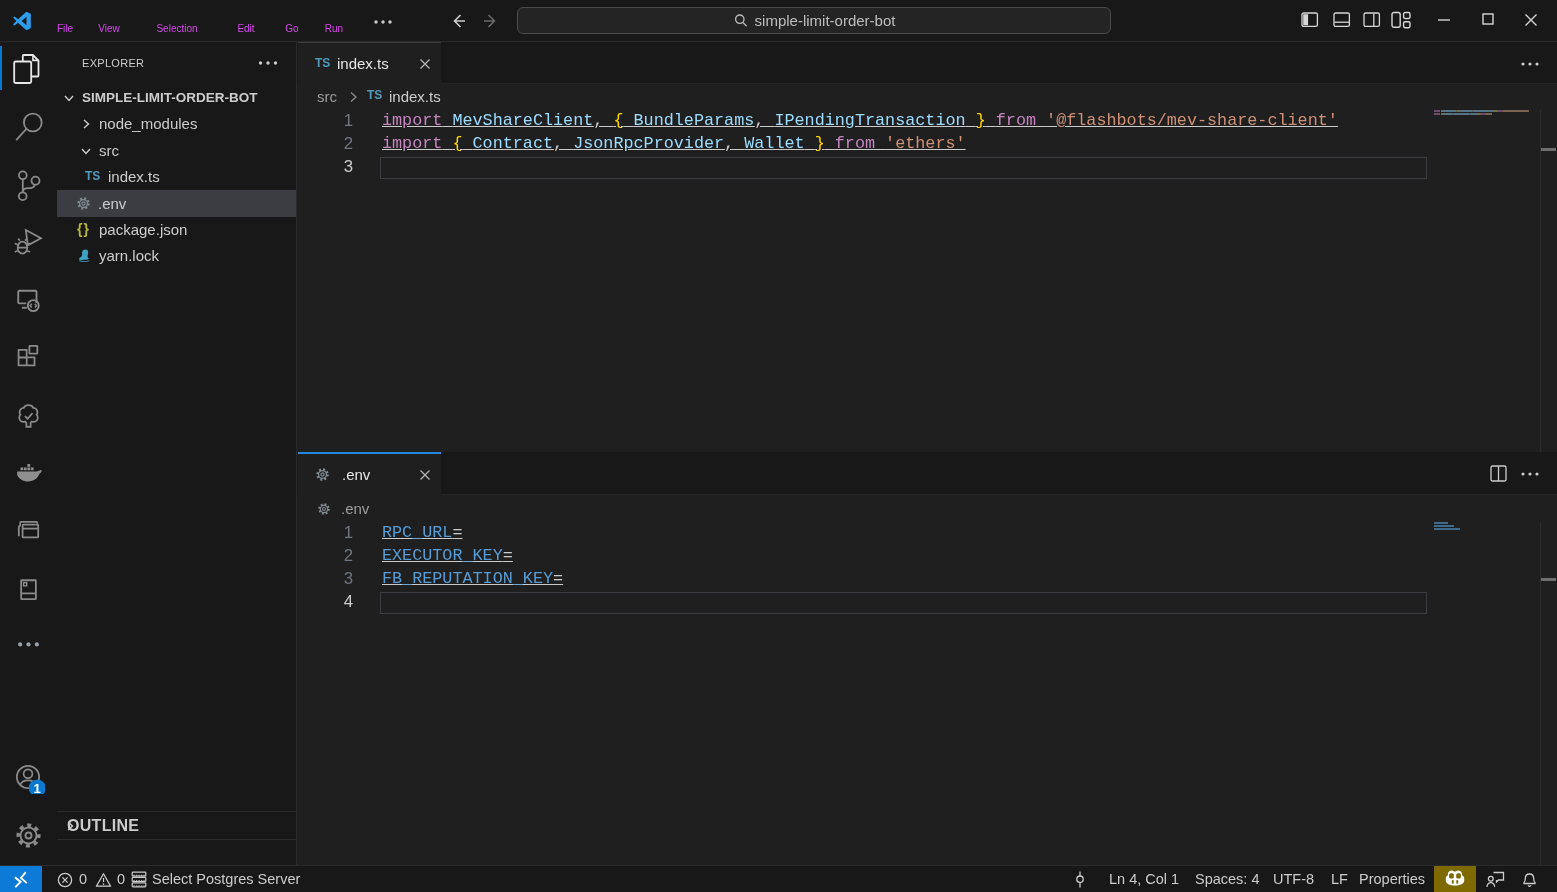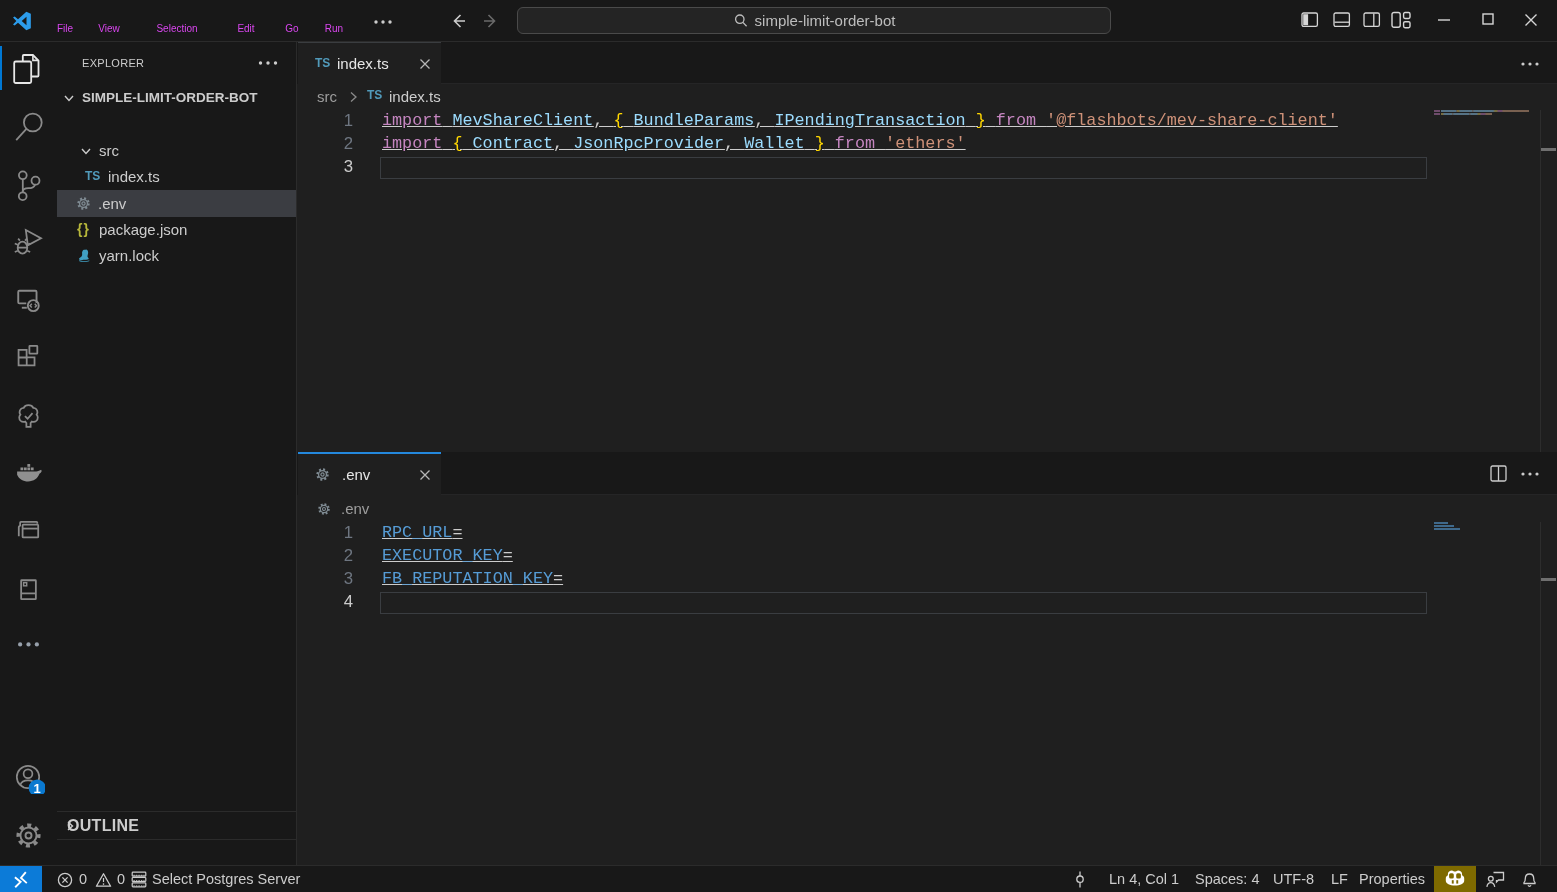--- a/index.html
+++ b/index.html
@@ -218,20 +218,26 @@
         <circle cx="10" cy="3" r="1.7"></circle>
         <circle cx="17.5" cy="3" r="1.7"></circle>
       </g>
     </svg>
 
   <div class="treerow" style="top:42px;background:transparent">
     <svg class="abs" style="left:6px;top:8px" width="12" height="12" viewBox="0 0 12 12">
         <path d="M2 4 L6 8.5 L10 4" stroke="#cccccc" stroke-width="1.4" fill="none"></path>
       </svg>
     <span style="position:absolute;left:25px;font-weight:bold;font-size:13.5px">SIMPLE-LIMIT-ORDER-BOT</span>
+  </div>
+  <div class="treerow" style="top:68.4px">
+    <svg class="abs" style="left:23px;top:8px" width="12" height="12" viewBox="0 0 12 12">
+        <path d="M4 2 L8.5 6 L4 10" stroke="#cccccc" stroke-width="1.4" fill="none"></path>
+      </svg>
+    <span style="position:absolute;left:42px">node_modules</span>
   </div>
   <div class="treerow" style="top:94.8px">
     <svg class="abs" style="left:23px;top:8px" width="12" height="12" viewBox="0 0 12 12">
         <path d="M2 4 L6 8.5 L10 4" stroke="#cccccc" stroke-width="1.4" fill="none"></path>
       </svg>
     <span style="position:absolute;left:42px">src</span>
   </div>
   <div class="treerow" style="top:121.2px">
     <span style="position:absolute;left:28px;top:0;font-size:12px;font-weight:bold;color:#519aba">TS</span>
     <span style="position:absolute;left:51px">index.ts</span>

